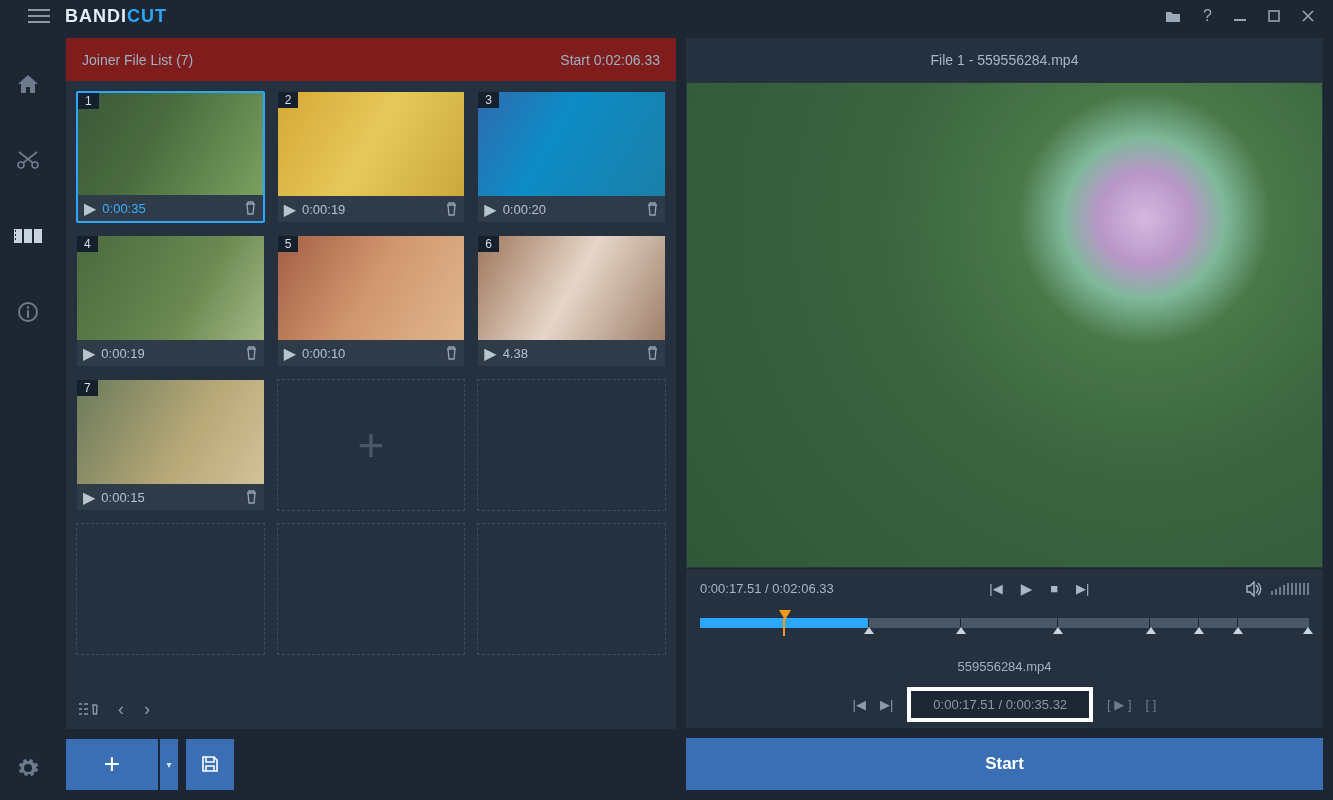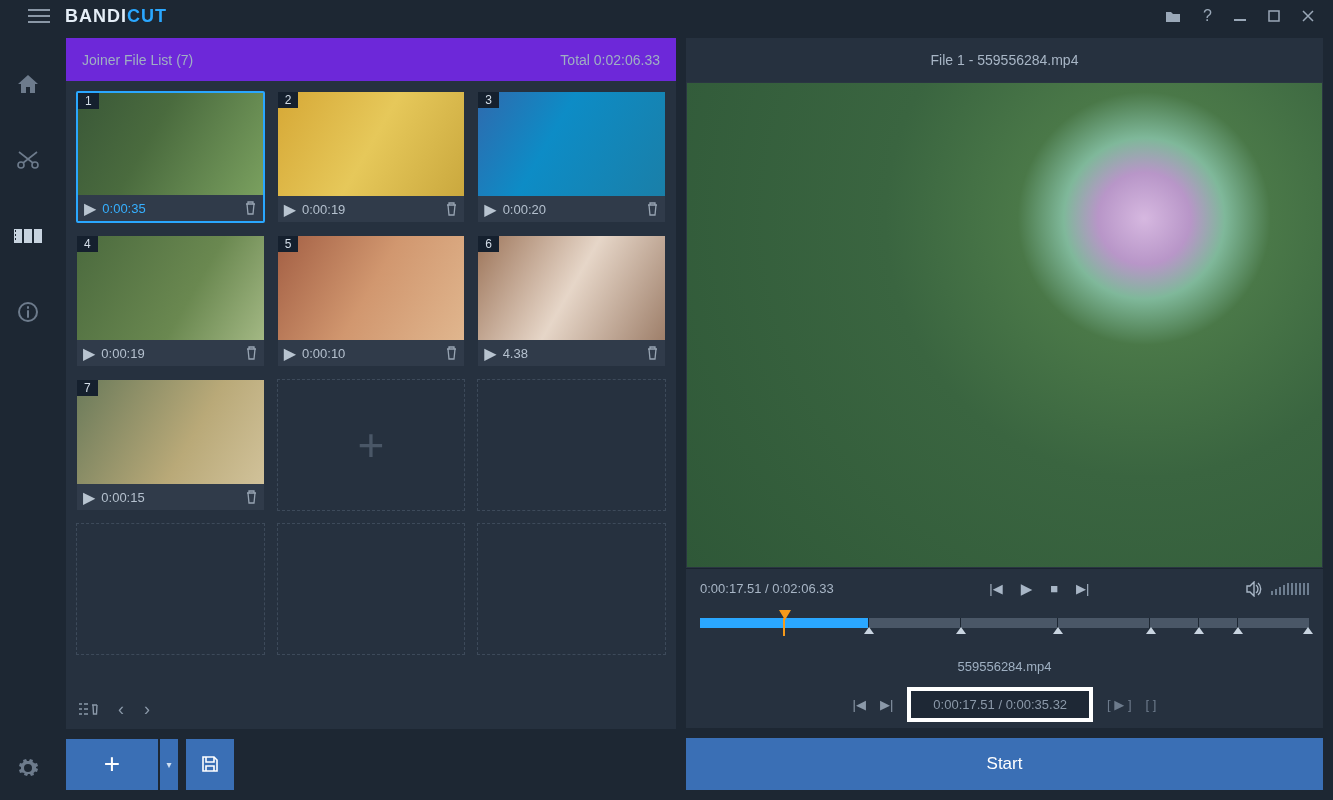--- a/index.html
+++ b/index.html
@@ -11,21 +11,21 @@
 .logo .cut{color:#2aa7ff}
 .top-right{margin-left:auto;display:flex;gap:22px;align-items:center;color:#9aa8b8}
 .top-right span,.top-right svg{cursor:pointer}
 .main{display:flex;height:768px}
 .sidebar{width:56px;background:#1d2733;display:flex;flex-direction:column;align-items:center;padding-top:34px;gap:40px}
 .sidebar .sb-icon{width:56px;height:36px;display:flex;align-items:center;justify-content:center;color:#6d7b8c;cursor:pointer}
 .sidebar .sb-icon.active{color:#c8d4e0}
 .sidebar .spacer{flex:1}
 .content{flex:1;display:flex;padding:6px 10px 10px 10px;gap:10px}
 .left-pane{width:610px;display:flex;flex-direction:column}
-.list-header{height:44px;background:#6d28d9;display:flex;align-items:center;padding:0 16px;font-size:14px;color:#9fb0c2}
+.list-header{height:44px;background:#7f1d1d;display:flex;align-items:center;padding:0 16px;font-size:14px;color:#9fb0c2}
 .list-header .total{margin-left:auto}
 .tiles{background:#26313f;padding:10px 10px 4px 10px;display:grid;grid-template-columns:repeat(3,1fr);gap:12px;height:618px;align-content:start}
 .tile{height:132px;display:flex;flex-direction:column;border:1px dashed #3d4a5a;border-radius:2px;position:relative}
 .tile.filled{border:1px solid transparent}
 .tile.selected{border:2px solid #2aa7ff}
 .thumb{flex:1;background:#2b3948;display:flex;align-items:center;justify-content:center;overflow:hidden;position:relative}
 .tile.t1 .thumb{background:linear-gradient(120deg,#3a5838 0%,#4a6b3e 40%,#7aa05f 100%)}
 .tile.t2 .thumb{background:linear-gradient(120deg,#d6a836 0%,#e6c85a 50%,#caa83e 100%)}
 .tile.t3 .thumb{background:linear-gradient(120deg,#2f6aae 0%,#0d8cc6 40%,#1a7fa8 100%)}
 .tile.t4 .thumb{background:linear-gradient(120deg,#4b6a3e 0%,#6a8850 60%,#a3b884 100%)}
@@ -62,21 +62,21 @@
 .track{height:10px;background:#4a5767;position:relative}
 .seg-fill{position:absolute;top:0;height:100%;background:#2aa7ff}
 .track .tick{position:absolute;top:0;width:1px;height:10px;background:#1d2733}
 .track .mark{position:absolute;bottom:-6px;width:0;height:0;border-left:5px solid transparent;border-right:5px solid transparent;border-bottom:7px solid #c8d4e0}
 .playhead{position:absolute;top:-8px;width:0;height:0;border-left:6px solid transparent;border-right:6px solid transparent;border-top:10px solid #f59a1b}
 .playhead-line{position:absolute;top:0;width:2px;height:18px;background:#f59a1b}
 .clipname{height:28px;background:#26313f;display:flex;align-items:center;justify-content:center;font-size:13px;color:#9fb0c2}
 .clip-controls{height:48px;background:#26313f;display:flex;align-items:center;justify-content:center;gap:14px;color:#8b99a9;font-size:13px}
 .clip-controls .tbox{background:#1e2835;padding:6px 22px;border:4px solid #ffffff}
 .clip-controls .brk{color:#6d7b8c}
-.startbtn{height:52px;background:#3a6fb5;display:flex;align-items:center;justify-content:center;color:#fff;font-size:17px;cursor:pointer;margin-top:10px;font-weight:400}
+.startbtn{height:52px;background:#3a6fb5;display:flex;align-items:center;justify-content:center;color:#fff;font-size:17px;cursor:pointer;margin-top:10px;font-weight:700}
 svg{display:block}
 </style>
 </head>
 <body>
 
 <div class="topbar">
   <div class="hamburger">
       <div></div>
       <div></div>
       <div></div>
@@ -142,21 +142,21 @@
         <svg width="22" height="22" fill="currentColor">
           <path d="M11 7a4 4 0 100 8 4 4 0 000-8zm8 4l2 1-1 3-2-.5a8 8 0 01-1.5 1.5l.5 2-3 1-1-2h-2l-1 2-3-1 .5-2A8 8 0 015 15.5L3 16l-1-3 2-1v-2L2 9l1-3 2 .5A8 8 0 016.5 5L6 3l3-1 1 2h2l1-2 3 1-.5 2A8 8 0 0118 6.5l2-.5 1 3-2 1z"></path>
         </svg>
       </div>
   </div>
 
   <div class="content">
     <div class="left-pane">
       <div class="list-header">
         <span>Joiner File List (7)</span>
-        <span class="total">Total  0:02:06.33</span>
+        <span class="total">Start  0:02:06.33</span>
       </div>
       <div class="tiles">
         <div class="tile filled selected t1">
           <div class="thumb">
               <div class="badge">1</div>
             </div>
           <div class="tile-bar">
               <span class="play">▶</span>
               <span class="dur">0:00:35</span>
               <span class="trash">

